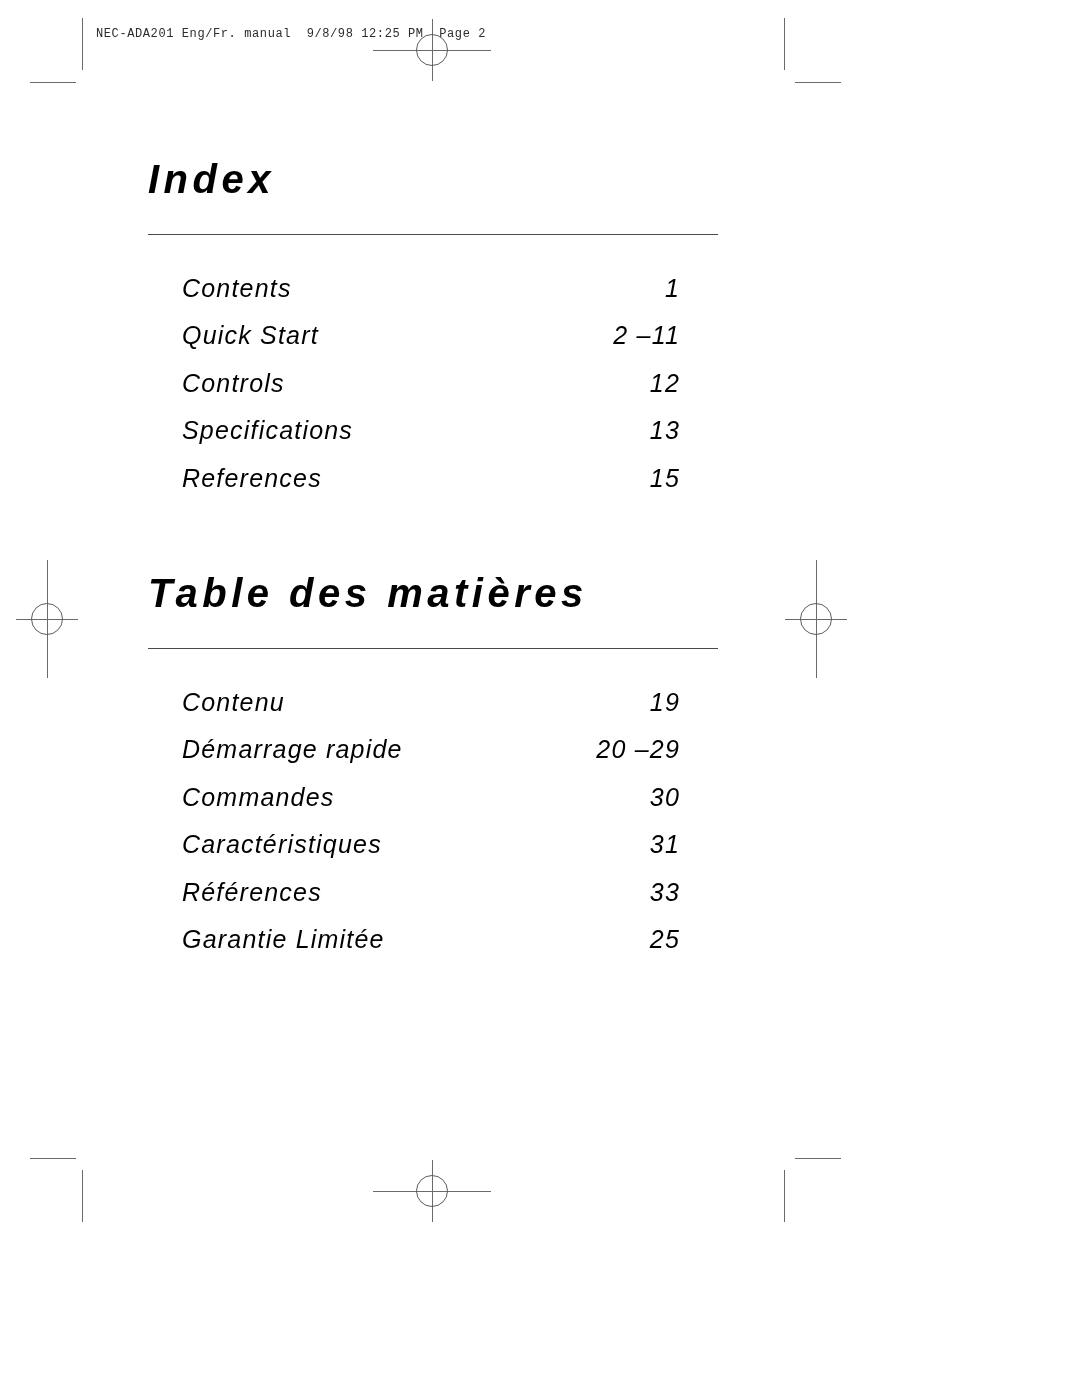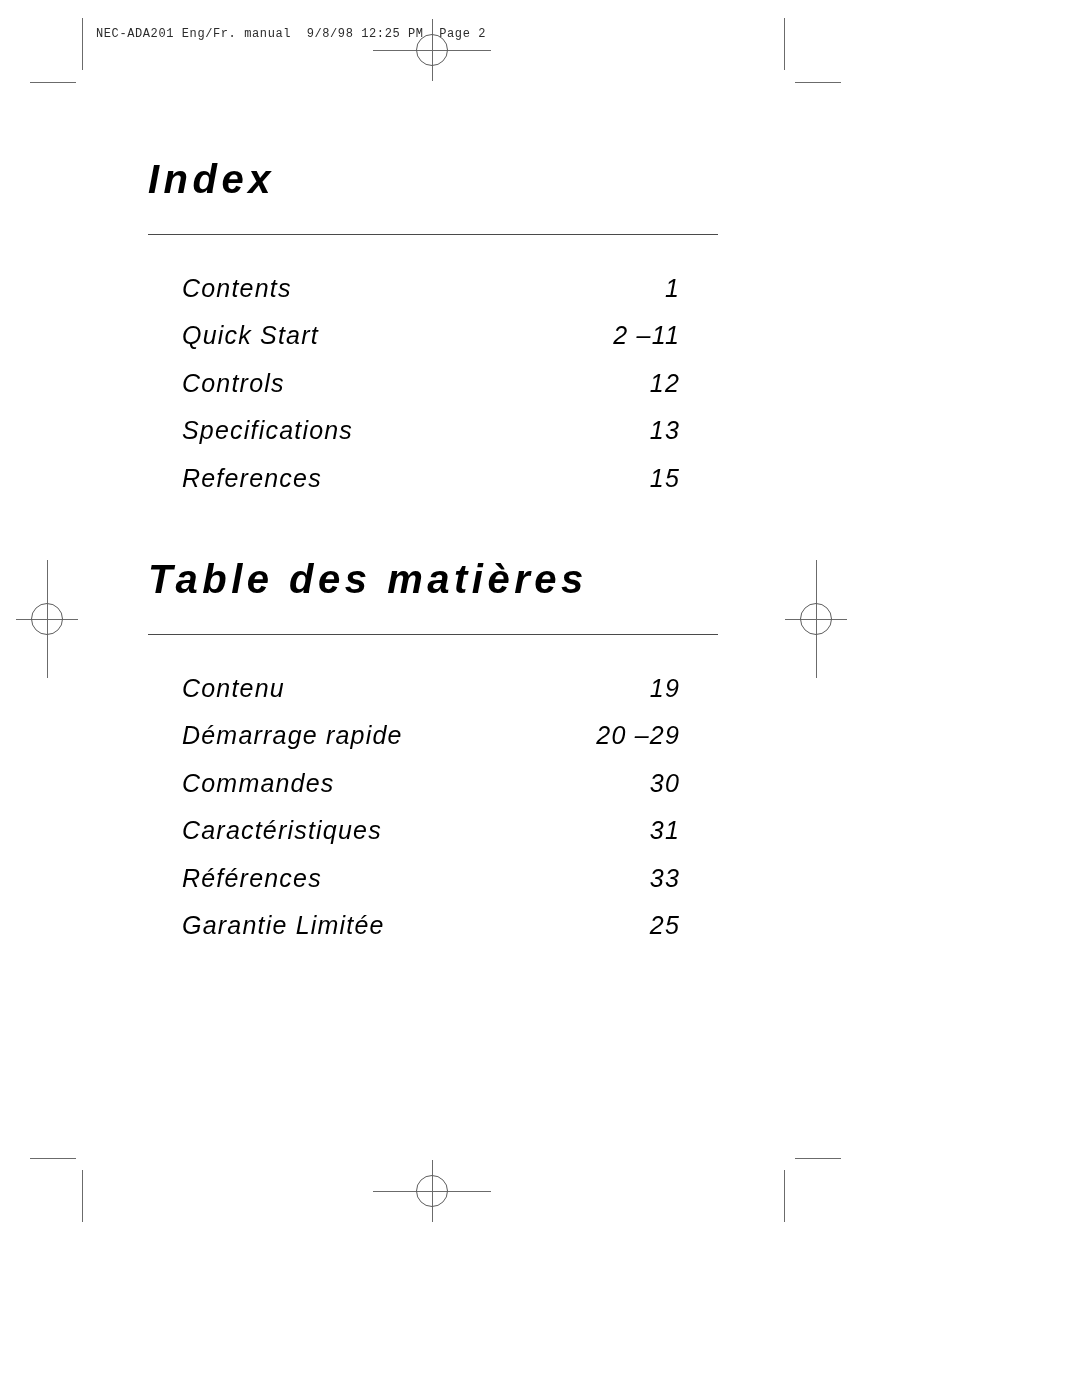--- a/index.html
+++ b/index.html
@@ -72,21 +72,21 @@
 
   
   .page-body {
     position: absolute;
     left: 0;
     top: 0;
     width: 1080px;
   }
   .toc-block { position: absolute; font-style: italic; }
   #block-en { left: 148px; top: 130px; width: 570px; }
-  #block-fr { left: 148px; top: 530px; width: 570px; }
+  #block-fr { left: 148px; top: 544px; width: 570px; }
 
   .toc-title {
     font-size: 40px;
     font-weight: bold;
     line-height: 1.12;
     letter-spacing: 4.5px;
     color: #000;
     white-space: nowrap;
     padding-bottom: 6px;
   }

